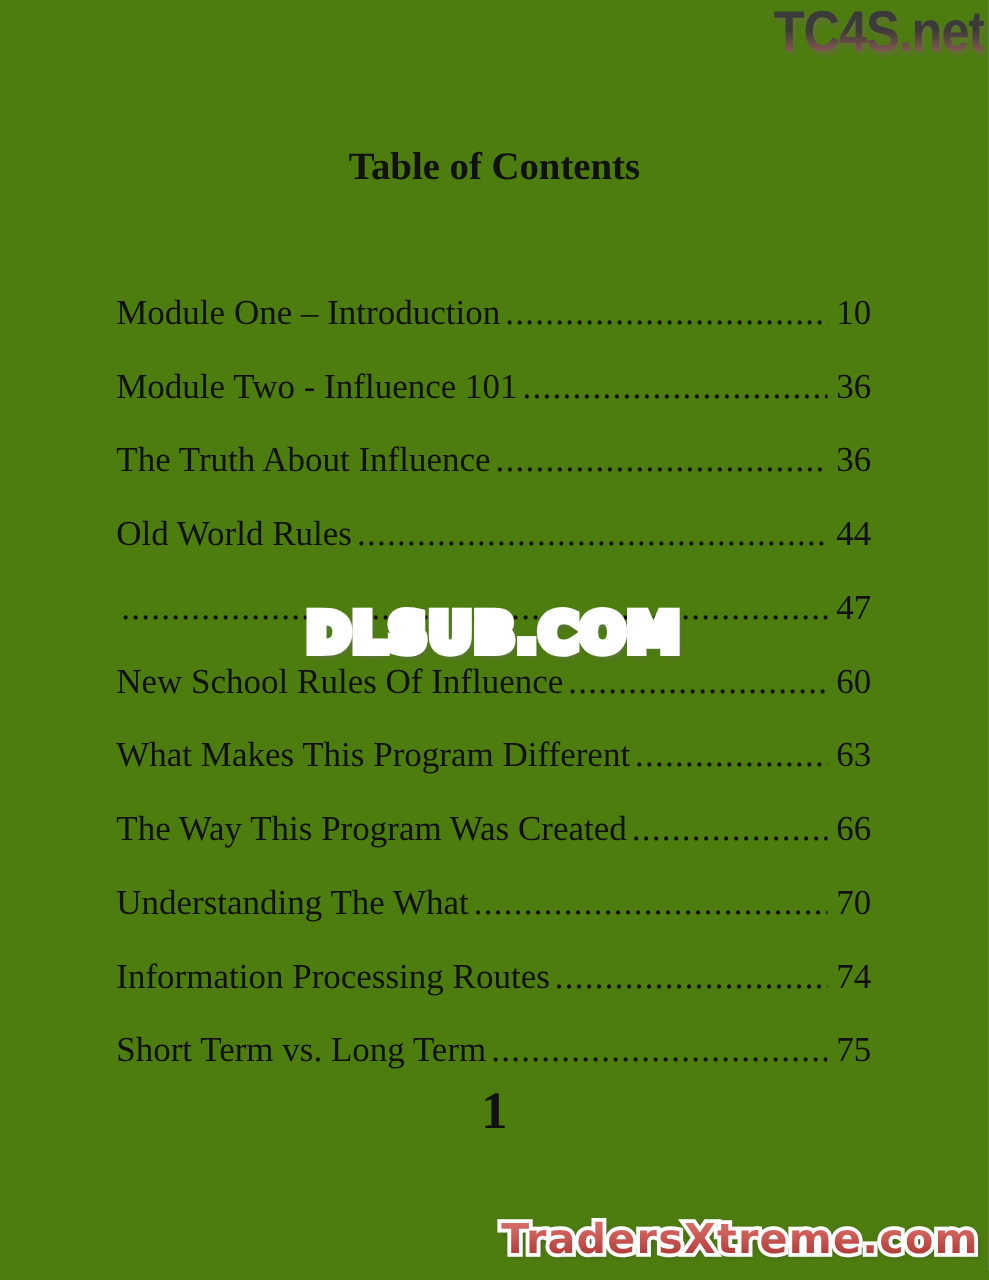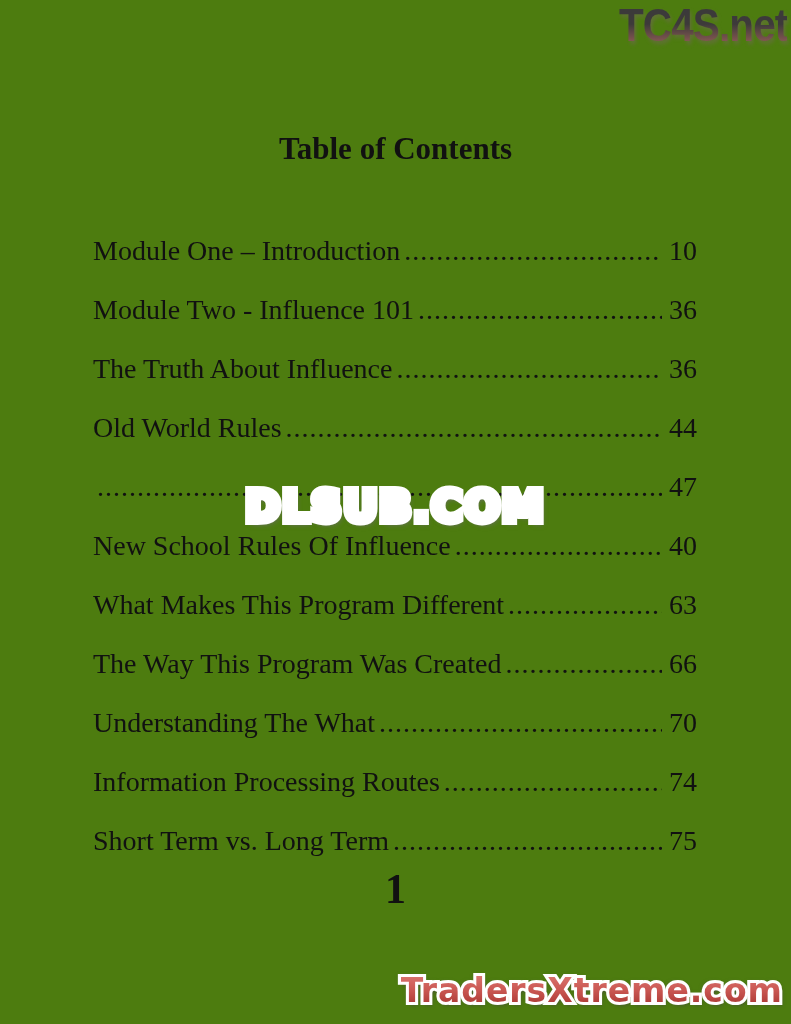--- a/index.html
+++ b/index.html
@@ -20,21 +20,21 @@
   }
   @supports ((-webkit-background-clip: text) or (background-clip: text)) {
     .logo-tc4s {
       background:linear-gradient(180deg,#3a3a3a 0%,#3d3a3a 48%,#7c544f 82%,#996560 100%);
       -webkit-background-clip:text; background-clip:text; color:transparent;
     }
   }
 
   
   .doc-title {
-    position:absolute; top:132px; left:0; width:100%;
+    position:absolute; top:116px; left:0; width:100%;
     text-align:center; font-size:31px; font-weight:bold; line-height:34px;
   }
 
   
   .toc { position:absolute; top:221px; left:93px; width:604px; }
   .toc-row { display:flex; align-items:baseline; height:59px; line-height:59px; font-size:28px; }
   .toc-title { flex:0 0 auto; white-space:nowrap; }
   .toc-leader { flex:1 1 auto; overflow:hidden; white-space:nowrap; letter-spacing:1px; margin-left:4px; }
   .toc-page { flex:0 0 auto; padding-left:7px; }
 
@@ -113,21 +113,21 @@
         <span class="toc-leader">................................................................................................................................</span>
         <span class="toc-page">44</span>
       </div>
       <div class="toc-row">
         <span class="toc-leader">................................................................................................................................</span>
         <span class="toc-page">47</span>
       </div>
       <div class="toc-row">
         <span class="toc-title">New School Rules Of Influence</span>
         <span class="toc-leader">................................................................................................................................</span>
-        <span class="toc-page">40</span>
+        <span class="toc-page">60</span>
       </div>
       <div class="toc-row">
         <span class="toc-title">What Makes This Program Different</span>
         <span class="toc-leader">................................................................................................................................</span>
         <span class="toc-page">63</span>
       </div>
       <div class="toc-row">
         <span class="toc-title">The Way This Program Was Created</span>
         <span class="toc-leader">................................................................................................................................</span>
         <span class="toc-page">66</span>

